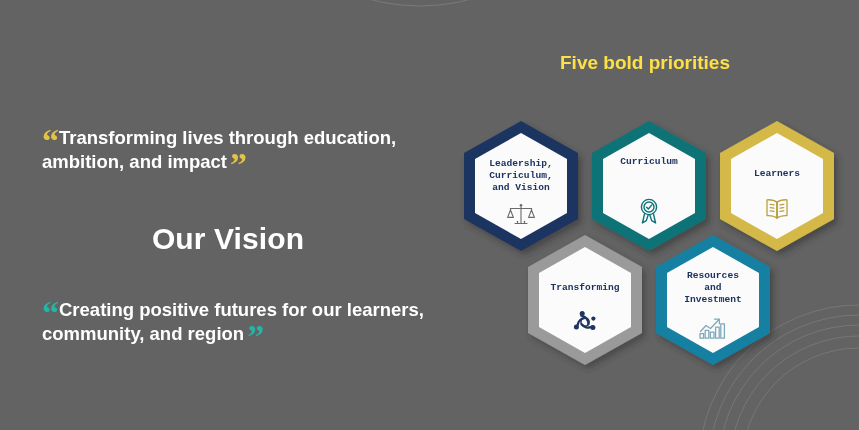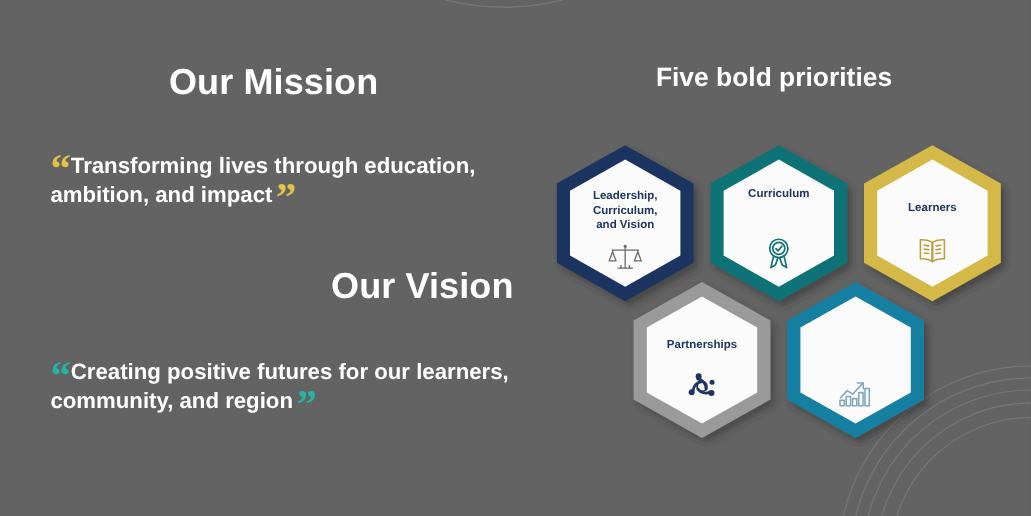--- a/index.html
+++ b/index.html
@@ -73,47 +73,48 @@
     top: 8px;
     letter-spacing: -1px;
   }
   .qmark.open  { margin-right: 1px; }
   .qmark.close { margin-left: 3px; }
   .qmark.gold  { color: #e3c347; }
   .qmark.teal  { color: #23b5a6; }
 
   #mission-heading { position: absolute; left: 0; top: 52px;  width: 100%; }
   #mission-quote   { position: absolute; left: 0; top: 126px; width: 100%; }
-  #vision-heading  { position: absolute; left: 0; top: 222px; width: 100%; text-align: right; }
+  #vision-heading  { position: absolute; left: 0; top: 222px; width: 100%; }
   #vision-quote    { position: absolute; left: 0; top: 298px; width: 100%; }
 
   
   #priorities-title {
     position: absolute;
     left: 440px;
     top: 52px;
     width: 410px;
     text-align: center;
-    color: #ffffff;
-    font-weight: bold;
-    font-size: 22px;
+    color: #fde047;
+    font-weight: bold;
+    font-size: 19px;
   }
 
   #hex-grid {
     position: absolute;
     left: 440px;
     top: 108px;
     width: 419px;
     height: 290px;
   }
 
   .hex {
     position: absolute;
     width: 118px;
     height: 132px;
+    font-family: Liberation Mono, monospace;
   }
   .hex svg { display: block; width: 100%; height: 100%; overflow: visible; }
 
   .hex-label {
     position: absolute;
     left: 0;
     width: 100%;
     text-align: center;
     color: #1f3461;
     font-weight: bold;
@@ -149,21 +150,20 @@
       <circle cx="185" cy="185" r="160"></circle>
       <circle cx="185" cy="185" r="150"></circle>
       <circle cx="185" cy="185" r="140"></circle>
       <circle cx="185" cy="185" r="129"></circle>
       <circle cx="185" cy="185" r="117"></circle>
     </g>
   </svg>
 
   <div id="left-col">
 
-    <div id="mission-heading" class="section-heading">Our Mission</div>
 
     <div id="mission-quote" class="quote-block">
       <span class="qmark gold open">“</span><span>Transforming lives through education, ambition, and impact</span><span class="qmark gold close">”</span>
     </div>
 
     <div id="vision-heading" class="section-heading">Our Vision</div>
 
     <div id="vision-quote" class="quote-block">
       <span class="qmark teal open">“</span><span>Creating positive futures for our learners, community, and region</span><span class="qmark teal close">”</span>
     </div>
@@ -260,21 +260,21 @@
       <svg viewBox="0 0 118 132">
         <defs>
           <filter id="sh4" x="-30%" y="-30%" width="170%" height="170%">
             <feDropShadow dx="3.5" dy="4" stdDeviation="3" flood-color="#2b2b2b" flood-opacity="0.45"></feDropShadow>
           </filter>
         </defs>
         <polygon points="59,1 116,33 116,99 59,131 2,99 2,33" fill="#9a9a9a" filter="url(#sh4)"></polygon>
         <polygon points="59,13 105,39 105,93 59,119 13,93 13,39" fill="#fbfbfb"></polygon>
       </svg>
       <div class="hex-label" style="top:48px;">
-        <div>Partnerships</div>
+        <div>Transforming</div>
       </div>
       <span class="hex-icon" style="top:74px;">
         <svg width="28" height="28" viewBox="0 0 28 28" fill="none" stroke="#1f3461" stroke-width="1.5" stroke-linecap="round">
           <circle cx="14" cy="14" r="4.1"></circle>
           <path d="M14 9.9 A8.4 8.4 0 0 0 6.6 17.2" stroke-width="2.4"></path>
           <path d="M17.4 16.3 A8.4 8.4 0 0 0 10.4 7.6" stroke-width="2.4"></path>
           <path d="M10.6 16.3 A8.4 8.4 0 0 0 20.6 18.8" stroke-width="2.4"></path>
           <circle cx="5.4" cy="18.9" r="2.5" fill="#1f3461" stroke="none"></circle>
           <circle cx="21.9" cy="19.6" r="2.5" fill="#1f3461" stroke="none"></circle>
           <circle cx="11.2" cy="5.6" r="2.5" fill="#1f3461" stroke="none"></circle>
@@ -286,20 +286,25 @@
     <div class="hex" style="left:214px; top:126px;">
       <svg viewBox="0 0 118 132">
         <defs>
           <filter id="sh5" x="-30%" y="-30%" width="170%" height="170%">
             <feDropShadow dx="3.5" dy="4" stdDeviation="3" flood-color="#2b2b2b" flood-opacity="0.5"></feDropShadow>
           </filter>
         </defs>
         <polygon points="59,1 116,33 116,99 59,131 2,99 2,33" fill="#1780a2" filter="url(#sh5)"></polygon>
         <polygon points="59,13 105,39 105,93 59,119 13,93 13,39" fill="#fbfbfb"></polygon>
       </svg>
+      <div class="hex-label" style="top:36px;">
+        <div>Resources</div>
+        <div>and</div>
+        <div>Investment</div>
+      </div>
       <span class="hex-icon" style="top:81px;">
         <svg width="30" height="26" viewBox="0 0 30 26" fill="none" stroke="#7fa9bb" stroke-width="1.3" stroke-linecap="round" stroke-linejoin="round">
           <path d="M2.5 16.5 L8 10.5 L12.5 13.5 L21 4.5"></path>
           <path d="M16.5 4.2 L21.4 4.2 L21.4 8.8"></path>
           <rect x="2" y="18.6" width="3.6" height="4.6"></rect>
           <rect x="7.2" y="15.4" width="3.6" height="7.8"></rect>
           <rect x="12.4" y="17.2" width="3.6" height="6.0"></rect>
           <rect x="17.6" y="12.2" width="3.6" height="11"></rect>
           <rect x="22.8" y="8.8" width="3.6" height="14.4"></rect>
         </svg>

